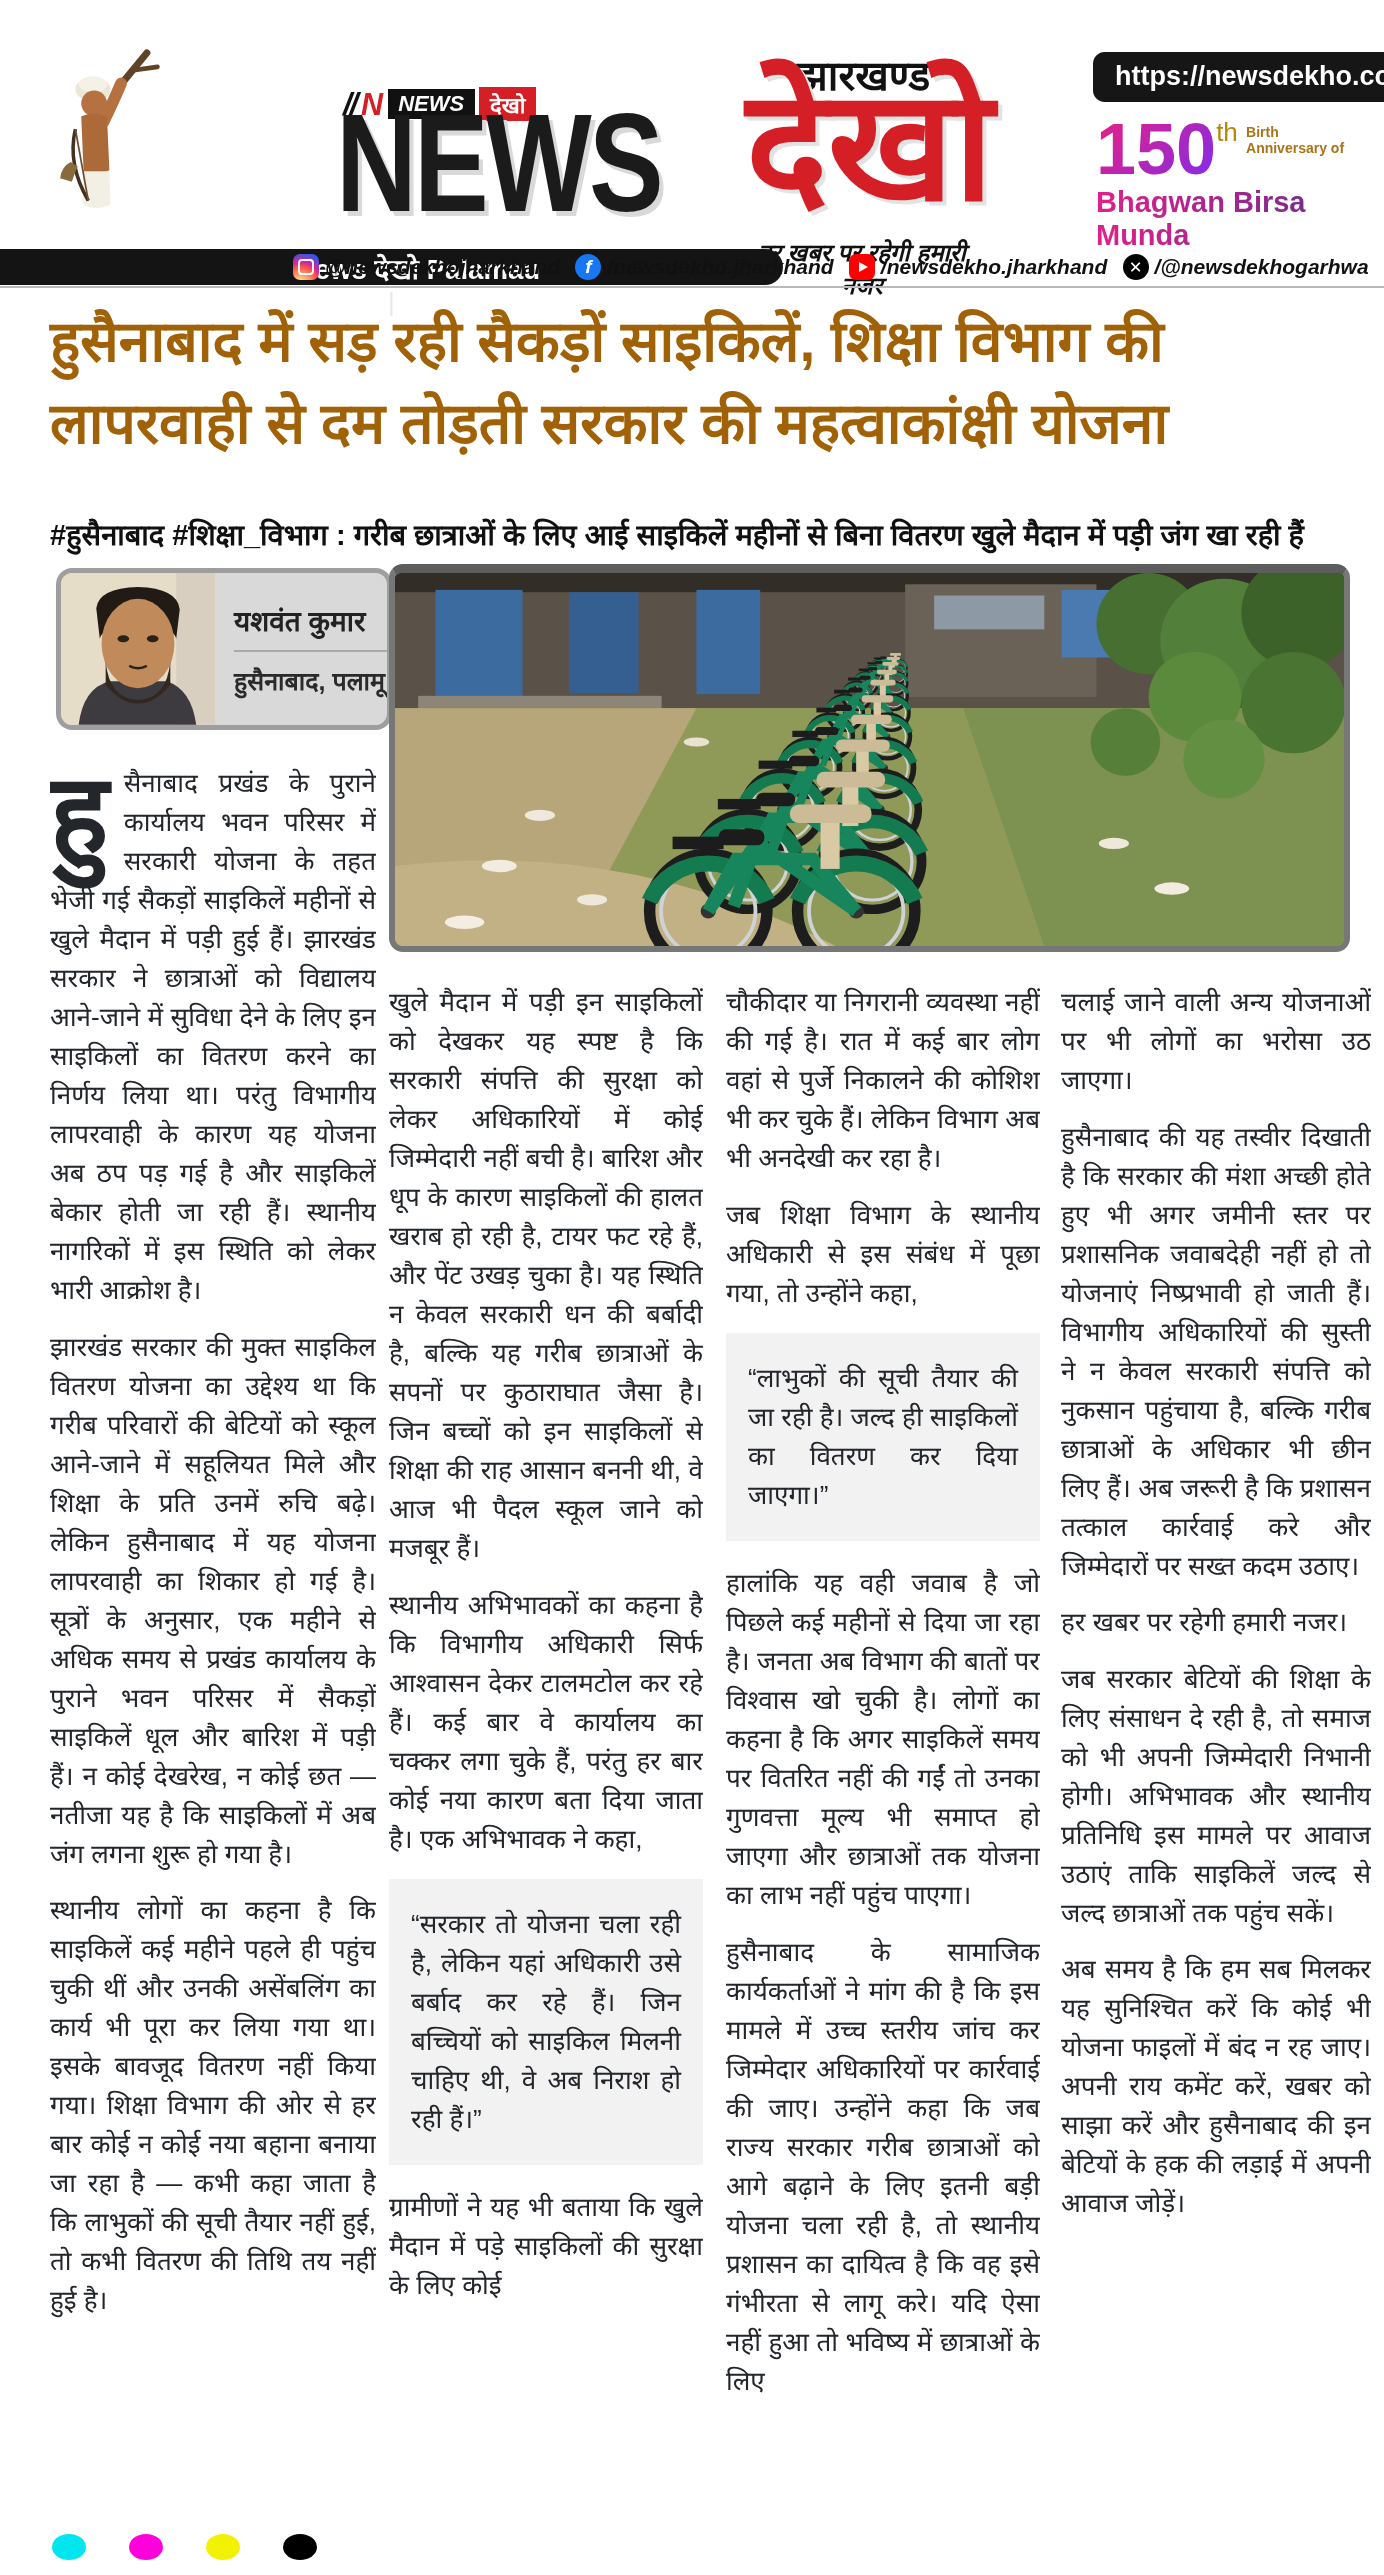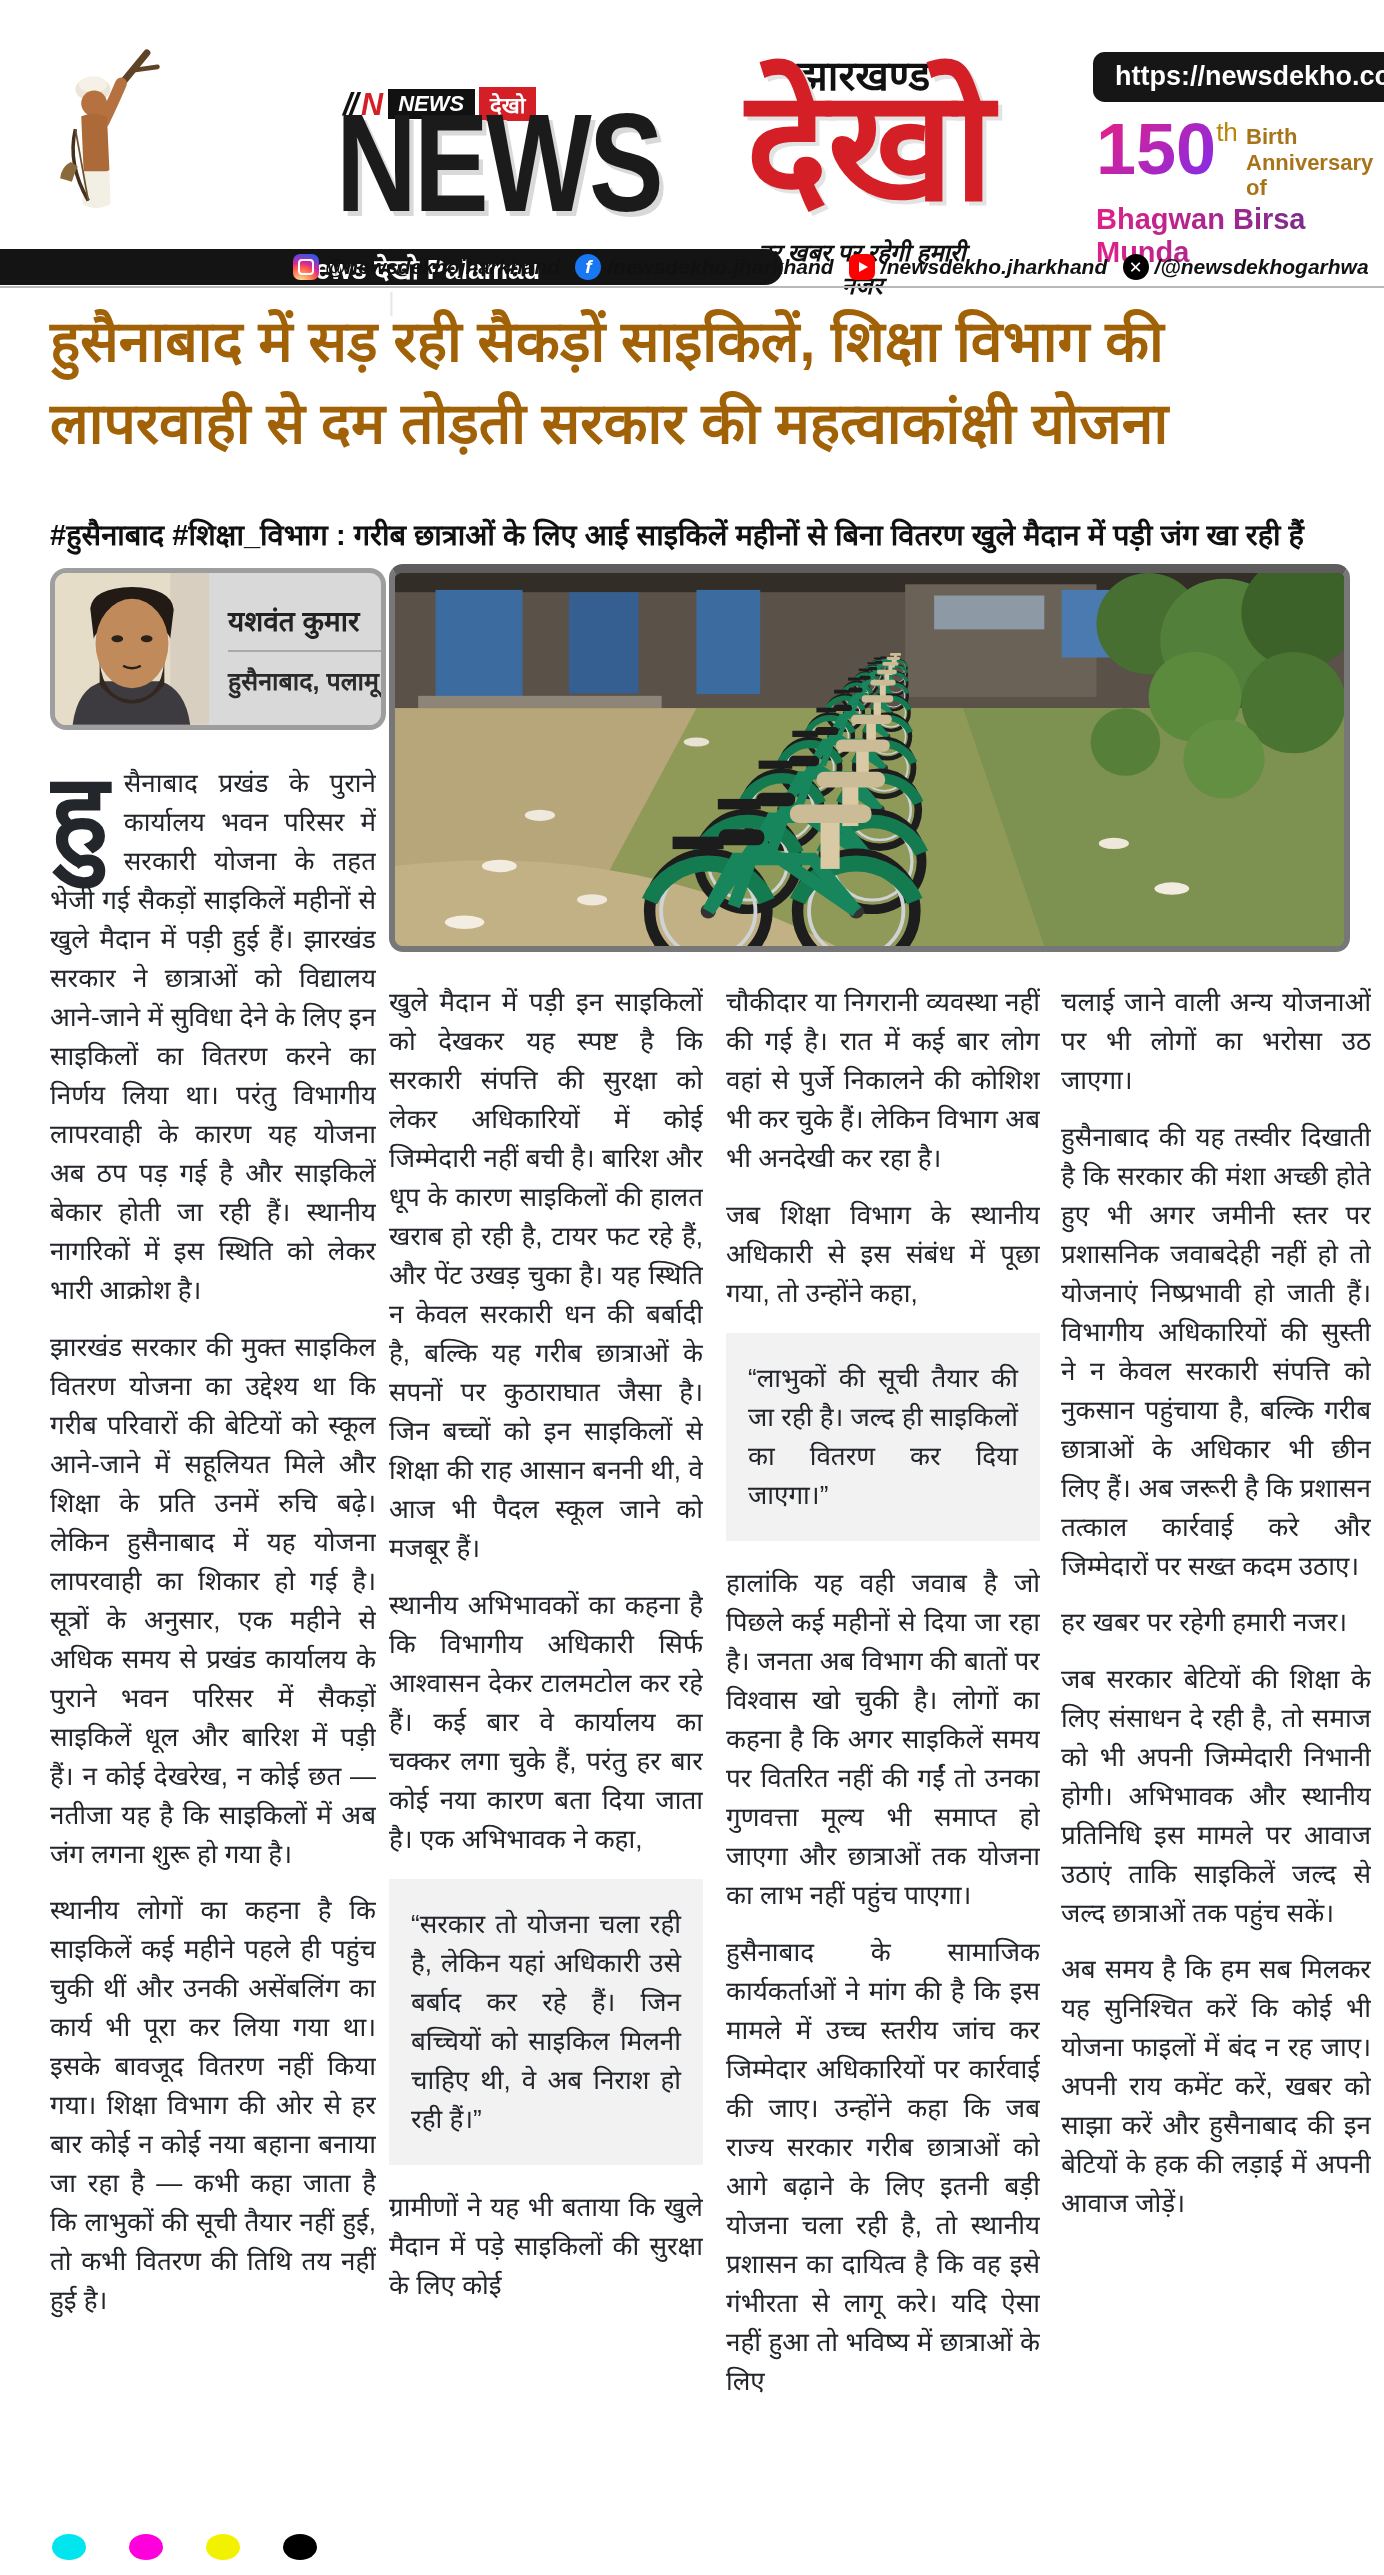--- a/index.html
+++ b/index.html
@@ -22,42 +22,42 @@
     letter-spacing:-3.5px;text-shadow:5.3px 5.3px 0 #d9d9d9;
   }
   .state-label{position:absolute;left:758px;top:46px;width:211px;text-align:center;font-size:41px;font-weight:900;color:#111;}
   .big-dekho{position:absolute;left:746px;top:56px;font-size:154px;line-height:1.18;font-weight:900;color:#d41f26;text-shadow:4.1px 4.1px 0 #e3e3e3;}
   .tagline{position:absolute;left:736px;top:235px;width:252px;text-align:center;font-size:24px;font-weight:800;font-style:italic;color:#111;}
   .url-pill{position:absolute;left:1093px;top:52px;background:#161616;color:#fff;font-size:27px;font-weight:800;padding:9.4px 22px;border-radius:11.7px;}
   .anniv{position:absolute;left:1096px;top:115px;width:282px;}
   .anniv-row{display:flex;align-items:flex-start;}
   .anniv-150{font-size:72px;font-weight:900;line-height:.95;background:linear-gradient(135deg,#e0218a 10%,#8a2be2 90%);-webkit-background-clip:text;background-clip:text;color:transparent;}
   .anniv-th{font-size:26px;font-weight:400;color:#b8860b;line-height:1;margin-top:3.5px;}
-  .anniv-side{margin-left:8.2px;margin-top:9.4px;font-size:22px;line-height:1.15;font-weight:800;color:#a8741a;}
+  .anniv-side{margin-left:8.2px;margin-top:9.4px;font-size:14px;line-height:1.15;font-weight:800;color:#a8741a;}
   .anniv-name{margin-top:2.3px;font-size:29px;font-weight:900;background:linear-gradient(90deg,#e0218a,#5b2d90);-webkit-background-clip:text;background-clip:text;color:transparent;}
   
   .dateband{position:absolute;left:0;top:249px;width:783px;height:36px;background:#141414;border-radius:0 19px 19px 0;display:flex;align-items:center;color:#fff;flex-direction:column;}
   .dateband .edition{margin-left:52px;font-size:27.6px;font-weight:700;}
   .dateband .sep{margin:0 16.4px;font-size:26px;font-weight:300;color:#e8e8e8;}
   .dateband .date{font-size:27.6px;font-weight:500;}
   .rule{position:absolute;left:0;top:286px;width:1385px;height:1.8px;background:#b9b9b9;}
   .social{position:absolute;right:16.4px;top:252px;display:flex;align-items:center;gap:15.3px;height:30.5px;font-style:italic;}
   .social .item{display:flex;align-items:center;gap:5.9px;font-size:21px;font-weight:800;color:#111;}
   .icn{width:26px;height:26px;border-radius:50%;display:flex;align-items:center;justify-content:center;color:#fff;font-weight:900;flex:0 0 auto;}
   .icn.ig{border-radius:7px;background:radial-gradient(circle at 30% 110%,#fdf497 0%,#fd5949 45%,#d6249f 60%,#285AEB 90%);position:relative;}
   .icn.ig::before{content:"";width:11.7px;height:11.7px;border:2.3px solid #fff;border-radius:4.1px;}
   .icn.fb{background:#1877f2;font-size:19px;}
   .icn.yt{border-radius:7px;background:#ff0000;position:relative;}
   .icn.yt::before{content:"";border-left:9.4px solid #fff;border-top:5.9px solid transparent;border-bottom:5.9px solid transparent;margin-left:2.3px;}
   .icn.x{background:#000;font-size:16.4px;}
   
   .headline{position:absolute;left:50px;top:300px;width:1300px;font-size:57px;line-height:1.44;font-weight:900;color:#a16207;letter-spacing:0;}
   .subhead{position:absolute;left:50px;top:514px;width:1314px;font-size:29px;font-weight:800;color:#101010;}
   
-  .author-card{position:absolute;left:50px;top:568px;width:336px;height:162px;border:5.3px solid #9e9e9e;border-radius:16.4px;overflow:hidden;display:flex;background:#d9d9d9;box-sizing:border-box;}
+  .author-card{position:absolute;left:56px;top:568px;width:336px;height:162px;border:5.3px solid #9e9e9e;border-radius:16.4px;overflow:hidden;display:flex;background:#d9d9d9;box-sizing:border-box;}
   .author-photo{width:154px;height:100%;flex:0 0 auto;}
   .author-meta{flex:1;display:flex;flex-direction:column;justify-content:center;align-items:flex-start;padding-left:19px;}
   .author-name{font-size:28px;font-weight:900;color:#222;}
   .author-div{width:176px;height:2.9px;background:#a9a9a9;margin:10.6px 0;}
   .author-loc{font-size:25px;font-weight:700;color:#2a2a2a;}
   
   .main-photo{position:absolute;left:389px;top:564px;width:961px;height:388px;border:6.5px solid #777;border-top:9.4px solid #5d5d5d;border-radius:14px;overflow:hidden;box-sizing:border-box;background:#9aa15f;}
   .main-photo svg{display:block;width:100%;height:100%;}
   
   .col{position:absolute;font-size:26px;line-height:39px;text-align:justify;color:#22262b;overflow:hidden;}

